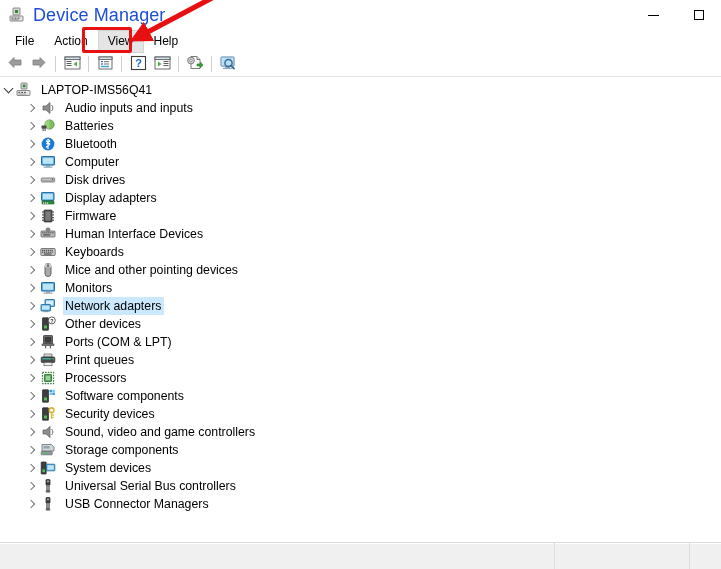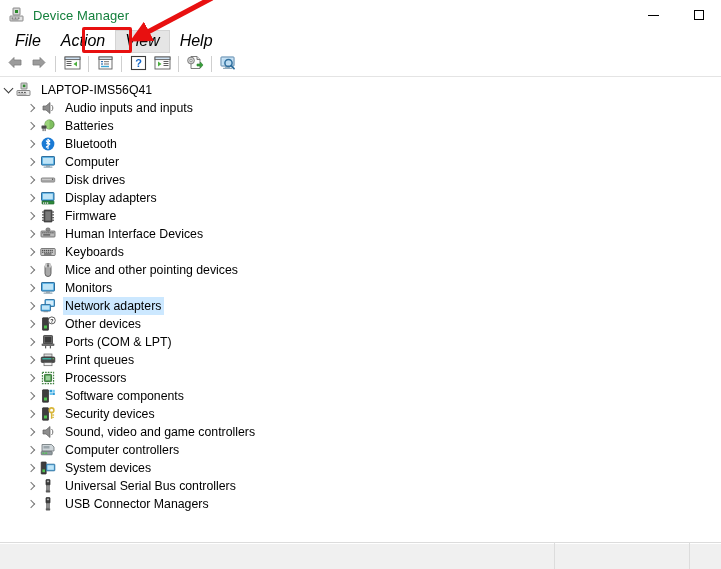--- a/index.html
+++ b/index.html
@@ -38,22 +38,22 @@
   }
   #titlebar .app-icon {
     width: 16px;
     height: 16px;
     margin-left: 9px;
     margin-right: 8px;
     position: relative;
     flex: 0 0 auto;
   }
   #titlebar .title-text {
-    font-size: 13px;
-    color: #15803d;
+    font-size: 18px;
+    color: #1d4ed8;
     letter-spacing: 0.1px;
   }
   .caption-buttons {
     position: absolute;
     right: 0; top: 0;
     height: 30px;
     display: flex;
     align-items: center;
   }
   .cap-btn {
@@ -85,29 +85,28 @@
   #menubar {
     height: 22px;
     background: #ffffff;
     display: flex;
     align-items: center;
     padding-left: 5px;
     flex: 0 0 auto;
     position: relative;
   }
   .menu-item {
-    font-size: 16px;
+    font-size: 12px;
     color: #000;
     padding: 3px 9px 4px 9px;
     line-height: 14px;
     cursor: default;
     white-space: nowrap;
     border: 1px solid transparent;
     box-sizing: border-box;
-    font-style: italic;
   }
   .menu-item.hovered {
     background: #e5e5e5;
     border: 1px solid #d4d4d4;
   }
 
   
   #toolbar {
     height: 24px;
     background: #ffffff;
@@ -704,21 +703,21 @@
         </span>
       <span class="node-icon">
         <svg width="16" height="16" viewBox="0 0 16 16">
           <path d="M2 2.5 h9.5 l2.5 2.5 v4 h-12 z" fill="#cfd6da" stroke="#6a7276" stroke-width="0.8" stroke-linejoin="round"></path>
           <path d="M3.5 4 h6 v2.5 h-6 z" fill="#9aa5ab"></path>
           <rect x="1.2" y="9.4" width="11" height="3.4" rx="0.6" fill="#8f9a9f" stroke="#5d6569" stroke-width="0.7"></rect>
           <rect x="2.4" y="10.5" width="2" height="1.3" fill="#4fc24f"></rect>
           <rect x="5.2" y="10.5" width="2" height="1.3" fill="#4fc24f"></rect>
         </svg>
       </span>
-      <span class="node-label">Computer controllers</span>
+      <span class="node-label">Storage components</span>
     </div>
 
     <div class="tree-row child">
       <span class="chev">
           <span class="chev-right"></span>
         </span>
       <span class="node-icon">
         <svg width="16" height="16" viewBox="0 0 16 16">
           <rect x="1.2" y="2" width="5" height="12" rx="0.5" fill="#3e3e3e" stroke="#272727" stroke-width="0.7"></rect>
           <rect x="2.4" y="9.4" width="2.6" height="2.8" fill="#4fc24f"></rect>

